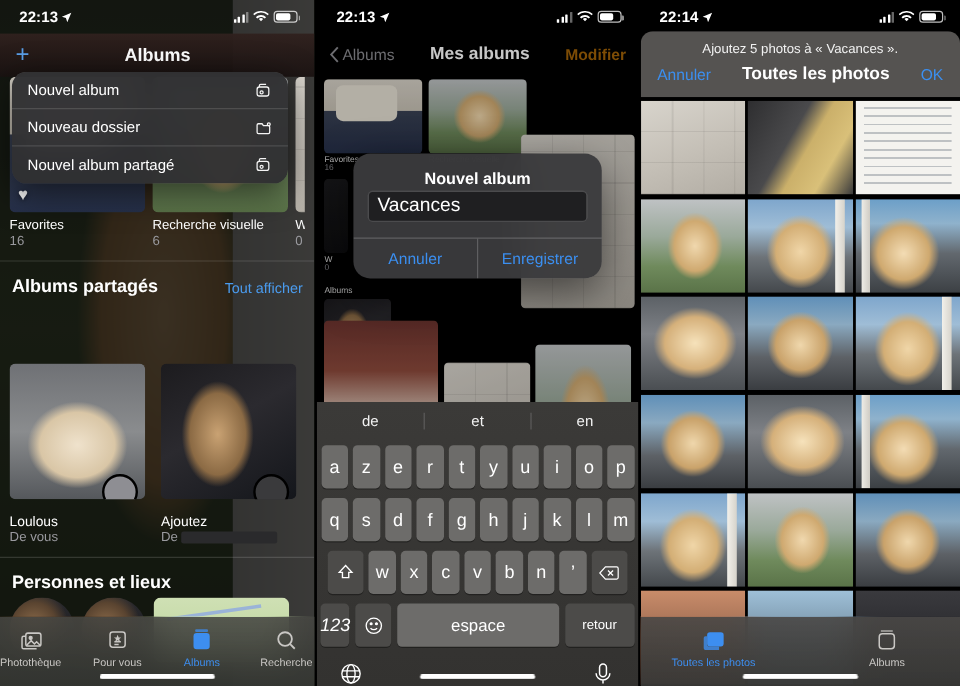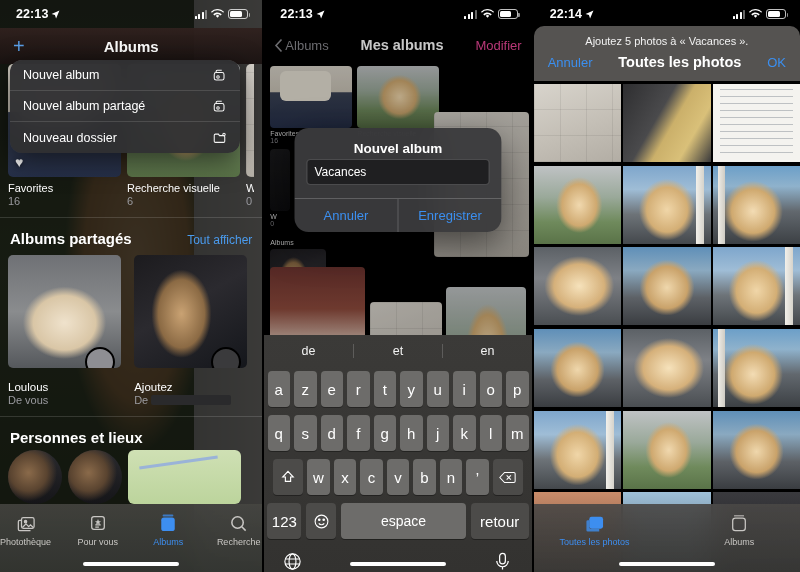--- a/index.html
+++ b/index.html
@@ -71,92 +71,92 @@
   .heart { position:absolute; left:7px; bottom:7px; color:#fff; font-size:14px;
            filter: drop-shadow(0 1px 2px rgba(0,0,0,.5)); }
 
   .sect-hdr { display:flex; align-items:flex-end; justify-content:space-between;
               padding: 12px 10px 8px 10px; border-top:.5px solid rgba(255,255,255,.14);
               margin-top: 10px; }
   .sect-hdr h2 { font-size:15px; font-weight:bold; }
   .sect-hdr .link { font-size:12px; color:#4a9bee; cursor:pointer; }
 
   .shared-row { display:flex; gap:6px; padding:0 8px; }
-  .shared-cell { width:127px; }
+  .shared-cell { width:127px;margin-top:48px; }
   .shared-thumb { width:113px; height:113px; border-radius:5px; overflow:hidden; position:relative; }
   .avatar-bubble { position:absolute; right:6px; bottom:-9px; width:30px; height:30px;
                    border-radius:50%; background:#8e8e93; border:2px solid #000; overflow:hidden; }
   .shared-title { font-size:11.5px; margin-top:13px; }
   .shared-sub { font-size:11px; color:#9a9a9f; margin-top:1px; display:flex; gap:3px; align-items:center;}
   .redact { display:inline-block; width:80px; height:10px; background:#2a2a2c; border-radius:2px; }
 
   
   .tabbar {
-    position:absolute; left:0; right:0; bottom:0; height:68px; z-index:30;
+    position:absolute; left:0; right:0; bottom:0; height:58px; z-index:30;
     display:flex; align-items:flex-start; padding-top:8px;
     background: linear-gradient(180deg, rgba(70,70,66,.88), rgba(52,54,50,.94));
     backdrop-filter: blur(14px);
     gap: 23px;
   }
   .tabbar.dark3 { background: linear-gradient(180deg, rgba(74,72,70,.9), rgba(56,56,54,.95)); }
   .tab { flex:1; display:flex; flex-direction:column; align-items:center; gap:3px; cursor:pointer; }
   .tab .ico { width:22px; height:22px; display:flex; align-items:center; justify-content:center; }
   .tab .lbl { font-size:9px; color:#c9c7c4; }
   .tab.active .lbl { color:#3d8ef0; }
   .homebar { position:absolute; bottom:6px; left:50%; transform:translateX(-50%);
              width:96px; height:4px; background:#fff; border-radius:3px; z-index:45; }
 
   
   .navbar2 { position:absolute; top:28px; left:0; right:0; height:34px; z-index:20;
              display:flex; align-items:center; justify-content:space-between; padding:0 10px; }
   .nav-back { display:flex; align-items:center; gap:2px; color:#8b8b90; font-size:13px; cursor:pointer; }
   .nav-title2 { font-size:14.5px; font-weight:bold; color:#fff; }
-  .nav-right2 { font-size:13px; color:#ec4899; cursor:pointer; }
+  .nav-right2 { font-size:13px; color:#a16207; cursor:pointer;font-weight:bold; }
   .p2-grid { display:flex; flex-wrap:wrap; gap:5px; padding:4px 6px; }
   .p2-cell { width:82px; }
   .p2-thumb { width:82px; height:62px; border-radius:4px; overflow:hidden; }
   .p2-t { font-size:7px; color:#ddd; margin-top:2px; }
   .p2-c { font-size:7px; color:#8a8a8f; }
 
   
   .dimmer { position:absolute; inset:0; background: rgba(0,0,0,.22); z-index:24; }
   .alert {
     position:absolute; left:50%; transform:translateX(-50%); top:128px; width:207px; z-index:25;
     background: rgba(58,58,60,.96); border-radius:14px; overflow:hidden;
     box-shadow: 0 12px 36px rgba(0,0,0,.55); backdrop-filter: blur(16px);
     text-align:center; color:#fff;
   }
   .alert h3 { font-size:13.5px; font-weight:bold; padding:13px 12px 3px; }
   .alert p { font-size:10.5px; padding: 0 14px 10px; color:#f0f0f2; }
   .alert .field { margin: 0 12px 13px; height:21px; background:#1f1f21; border-radius:4px;
                   border:.5px solid rgba(255,255,255,.2); display:flex; align-items:center;
-                  padding: 12px 7px; font-size:12px; color:#fff; }
+                  padding: 12px 7px; font-size:16px; color:#fff; }
   .alert .btns { display:flex; border-top:.5px solid rgba(255,255,255,.2); }
   .alert .btns div { flex:1; padding:9px 0; font-size:13px; color:#3b8ff0; cursor:pointer; }
   .alert .btns div:first-child { border-right:.5px solid rgba(255,255,255,.2); }
 
   
   .keyboard { position:absolute; left:0; right:0; bottom:0; height:237px; z-index:28;
               background: linear-gradient(180deg,#3b3a38,#333230); }
   .predbar { height:31px; display:flex; align-items:center; }
   .pred { flex:1; text-align:center; font-size:12.5px; color:#f2f2f2; cursor:pointer;
           border-right:.5px solid rgba(255,255,255,.18); }
   .pred:last-child { border-right:none; }
   .krow { display:flex; justify-content:center; gap:4px; margin-bottom:8px; padding: 0 3px; }
   .krow.r1 { margin-top:5px; }
   .key { background:#6d6c6a; border-radius:4px; height:36px; width:22.5px;
          display:flex; align-items:center; justify-content:center;
          font-size:15px; color:#fff; box-shadow: 0 1px 0 rgba(0,0,0,.35); cursor:pointer; }
   .key.dark { background:#4c4b49; }
   .key.w-shift { width:30px; }
   .key.w-del { width:30px; }
-  .key.w-123 { width:34px; }
+  .key.w-123 { width:24px;font-style:italic; }
   .key.w-emoji { width:30px; }
   .key.w-space { flex:1; font-size:14px; }
-  .key.w-ret { width:58px; font-size:15px; }
+  .key.w-ret { width:58px; font-size:11px; }
   .krow.r4 { gap:5px; }
   .kbbottom { display:flex; align-items:center; justify-content:space-between; padding: 4px 18px 0; }
   .kbbottom .gi { width:22px; height:22px; cursor:pointer; }
 
   
   .p3-header { position:absolute; top:26px; left:0; right:0; z-index:25;
                background: rgba(92,90,88,.92); backdrop-filter: blur(12px);
                border-radius: 10px 10px 0 0; }
   .p3-sheet-note { text-align:center; font-size:11px; color:#f2f2f2; padding:9px 0 7px; }
   .p3-bar { display:flex; align-items:center; justify-content:space-between; padding: 0 14px 11px; }
@@ -336,32 +336,32 @@
     <div class="ctxmenu">
       <div class="ctxitem">
         <span>Nouvel album</span>
         <svg viewBox="0 0 20 20" fill="none" stroke="#fff" stroke-width="1.4">
           <rect x="3" y="6" width="13" height="10" rx="2.5"></rect>
             <path d="M5.5 6V4.5A1.5 1.5 0 0 1 7 3h6"></path>
             <circle cx="8" cy="12" r="1.7"></circle>
         </svg>
       </div>
       <div class="ctxitem">
+        <span>Nouveau dossier</span>
+        <svg viewBox="0 0 20 20" fill="none" stroke="#fff" stroke-width="1.4">
+          <path d="M3 7v8a1.5 1.5 0 0 0 1.5 1.5h11A1.5 1.5 0 0 0 17 15V9a1.5 1.5 0 0 0-1.5-1.5H10L8.5 5.5H4.5A1.5 1.5 0 0 0 3 7z"></path>
+            <circle cx="16" cy="6" r="1.6"></circle>
+        </svg>
+      </div>
+      <div class="ctxitem">
         <span>Nouvel album partagé</span>
         <svg viewBox="0 0 20 20" fill="none" stroke="#fff" stroke-width="1.4">
           <rect x="3" y="6" width="13" height="10" rx="2.5"></rect>
             <path d="M5.5 6V4.5A1.5 1.5 0 0 1 7 3h6"></path>
             <circle cx="8" cy="12" r="1.7"></circle>
-        </svg>
-      </div>
-      <div class="ctxitem">
-        <span>Nouveau dossier</span>
-        <svg viewBox="0 0 20 20" fill="none" stroke="#fff" stroke-width="1.4">
-          <path d="M3 7v8a1.5 1.5 0 0 0 1.5 1.5h11A1.5 1.5 0 0 0 17 15V9a1.5 1.5 0 0 0-1.5-1.5H10L8.5 5.5H4.5A1.5 1.5 0 0 0 3 7z"></path>
-            <circle cx="16" cy="6" r="1.6"></circle>
         </svg>
       </div>
     </div>
 
     <div class="tabbar">
       <div class="tab">
         <span class="ico">
           <svg width="20" height="18" viewBox="0 0 22 20" fill="none" stroke="#c9c7c4" stroke-width="1.4">
             <rect x="6" y="4" width="14" height="12" rx="2"></rect>
               <path d="M6 7H4a1.5 1.5 0 0 0-1.5 1.5V17A1.5 1.5 0 0 0 4 18.5h12"></path>

